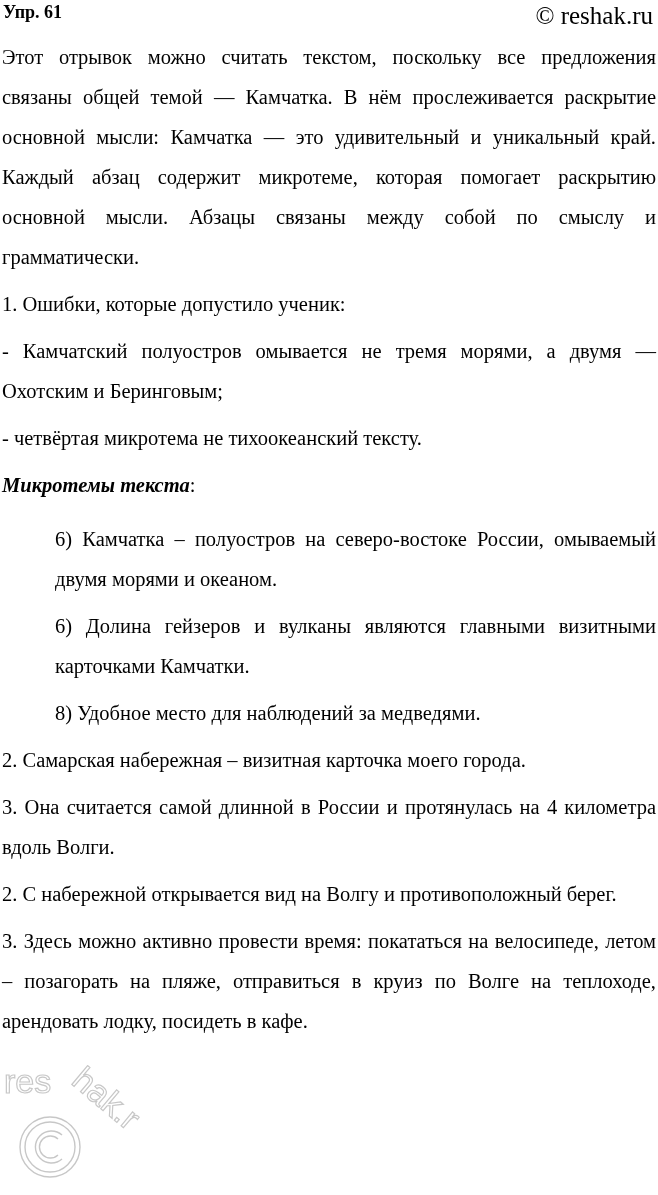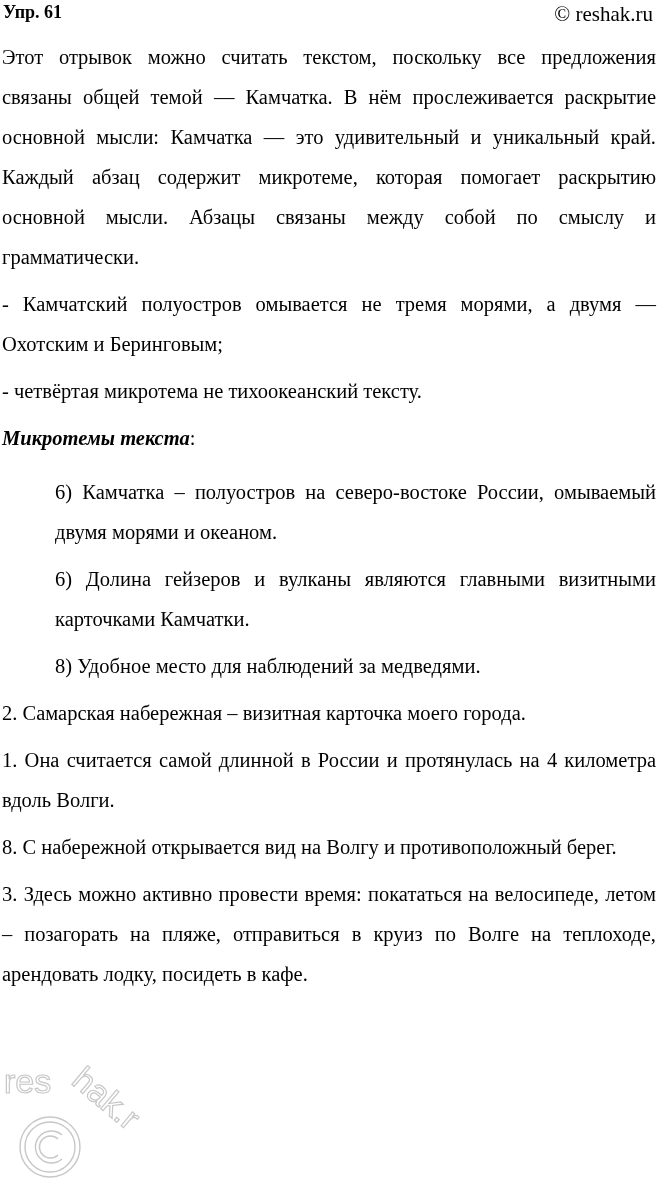--- a/index.html
+++ b/index.html
@@ -27,21 +27,21 @@
       position: absolute;
       left: 3px;
       top: 2px;
       font-weight: bold;
       font-size: 18px;
     }
     .copyright {
       position: absolute;
       right: 5px;
       top: 2px;
-      font-size: 21px;
+      font-size: 25px;
       font-family: Liberation Serif, serif;
     }
     .content {
       position: absolute;
       left: 2px;
       top: 37px;
       width: 654px;
     }
     p {
       margin: 0;
@@ -67,32 +67,33 @@
 <body>
 
 <div class="header">
   <div class="title">Упр. 61</div>
   <div class="copyright">© reshak.ru</div>
 </div>
 
 <div class="content">
   <p>Этот отрывок можно считать текстом, поскольку все предложения связаны общей темой — Камчатка. В нём прослеживается раскрытие основной мысли: Камчатка — это удивительный и уникальный край. Каждый абзац содержит микротеме, которая помогает раскрытию основной мысли. Абзацы связаны между собой по смыслу и грамматически.</p>
 
+  <p class="gap">1. Ошибки, которые допустило ученик:</p>
   <p class="gap">- Камчатский полуостров омывается не тремя морями, а двумя — Охотским и Беринговым;</p>
   <p class="gap">- четвёртая микротема не тихоокеанский тексту.</p>
 
   <p class="gap"><span class="heading-italic">Микротемы текста</span><span>:</span></p>
 
   <p class="gap indent" style="margin-top:14px;">6) Камчатка – полуостров на северо-востоке России, омываемый двумя морями и океаном.</p>
   <p class="gap indent">6) Долина гейзеров и вулканы являются главными визитными карточками Камчатки.</p>
   <p class="gap indent">8) Удобное место для наблюдений за медведями.</p>
 
   <p class="gap">2. Самарская набережная – визитная карточка моего города.</p>
-  <p class="gap">1. Она считается самой длинной в России и протянулась на 4 километра вдоль Волги.</p>
-  <p class="gap">8. С набережной открывается вид на Волгу и противоположный берег.</p>
+  <p class="gap">3. Она считается самой длинной в России и протянулась на 4 километра вдоль Волги.</p>
+  <p class="gap">2. С набережной открывается вид на Волгу и противоположный берег.</p>
   <p class="gap">3. Здесь можно активно провести время: покататься на велосипеде, летом – позагорать на пляже, отправиться в круиз по Волге на теплоходе, арендовать лодку, посидеть в кафе.</p>
 </div>
 
 <div class="watermark">
   <svg width="180" height="130" viewBox="0 0 180 130">
     <g fill="none" stroke="#b5b5b5" stroke-width="1.4" opacity="0.75">
       <text x="4" y="28" font-family="Liberation Sans, sans-serif" font-size="34" fill="none" stroke="#b5b5b5" stroke-width="1.2" transform="rotate(0)">res</text>
       <text x="70" y="18" font-family="Liberation Sans, sans-serif" font-size="34" fill="none" stroke="#b5b5b5" stroke-width="1.2" transform="rotate(40 70 18)">hak.r</text>
       <circle cx="50" cy="82" r="30"></circle>
       <circle cx="50" cy="82" r="25"></circle>

